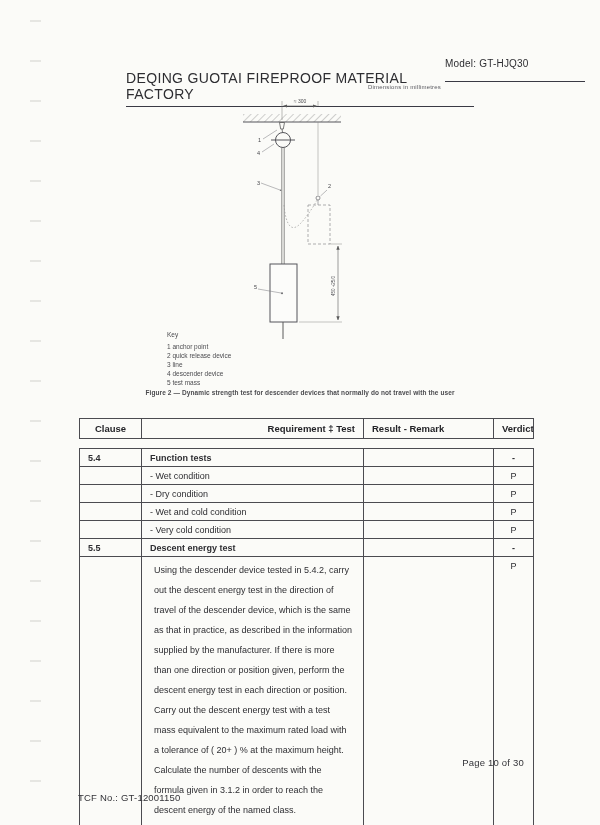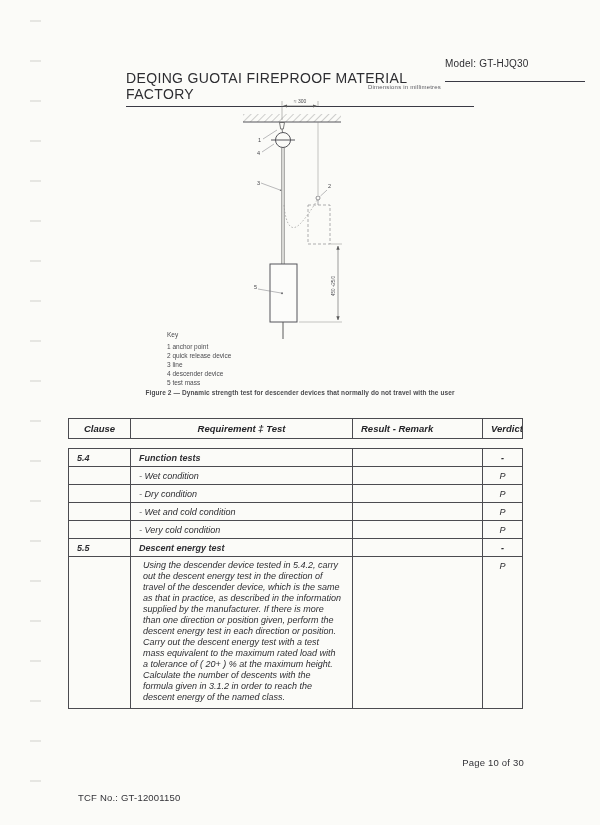--- a/index.html
+++ b/index.html
@@ -30,40 +30,40 @@
   
   .dim-note{position:absolute;left:368px;top:84px;font-size:6px;color:#5a5a60;letter-spacing:.2px;}
   .fig-svg{position:absolute;left:225px;top:90px;}
   .key-block{position:absolute;left:167px;top:330px;font-size:6.5px;color:#4b4b4f;line-height:9px;}
   .key-title{margin-bottom:3px;}
   .fig-caption{
     position:absolute;left:90px;top:389px;width:420px;text-align:center;
     font-size:6.5px;font-weight:700;color:#4b4b4f;letter-spacing:.1px;
   }
   
-  .tbl{position:absolute;left:68px;border-collapse:collapse;table-layout:fixed;width:454px;font-style:italic;}
+  .tbl{position:absolute;left:79px;border-collapse:collapse;table-layout:fixed;width:454px;}
   .head-tbl{top:418px;}
   .body-tbl{top:448px;}
   .tbl th,.tbl td{
     border:1px solid #4b4b50;
     font-size:9px;color:#2e2e32;
     padding:2px 8px;height:13px;
     overflow:hidden;background:#fbfbf8;
   }
   .tbl th{font-size:9.5px;font-weight:700;height:15px;color:#242428;}
   .th-clause{text-align:center;}
-  .th-req{text-align:center;padding-left:12px;margin-top:15px;}
+  .th-req{text-align:right;padding-left:12px;margin-top:15px;}
   .th-res{text-align:left;padding-left:8px;}
   .th-ver{text-align:center;padding:2px 2px;}
   .c-clause{padding-left:7px;}
   .c-req{padding-left:12px;}
   .c-ver{text-align:center;padding:2px 2px;}
   .sec td{font-weight:700;}
   .para td{vertical-align:top;}
-  .para .c-req{line-height:11px;padding:3px 10px 5px 12px;font-weight:400;}
+  .para .c-req{line-height:20px;padding:3px 10px 5px 12px;font-weight:400;}
   .para .c-ver{padding-top:4px;}
   
   .ftr-tcf{position:absolute;left:78px;top:792px;font-size:9.5px;color:#333338;letter-spacing:.2px;}
   .ftr-page{position:absolute;right:76px;top:757px;font-size:9.5px;color:#333338;letter-spacing:.2px;}
 </style>
 </head>
 <body>
 
 <div class="page">
 

